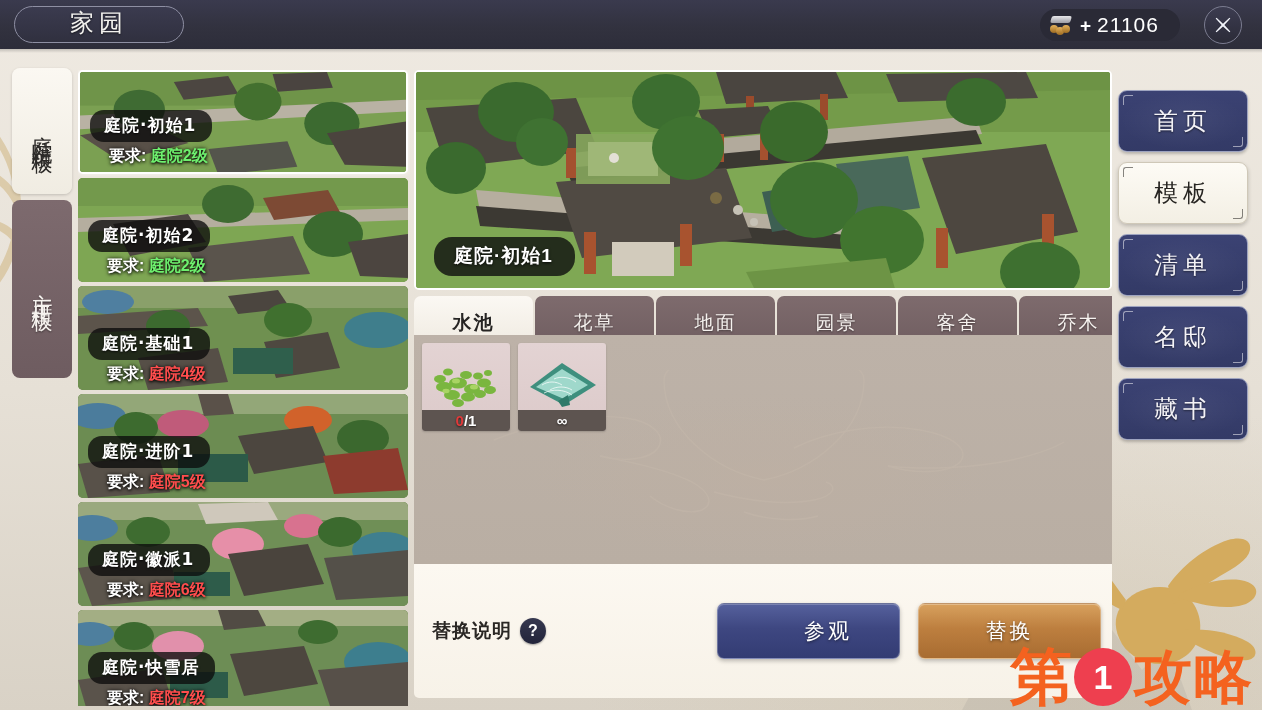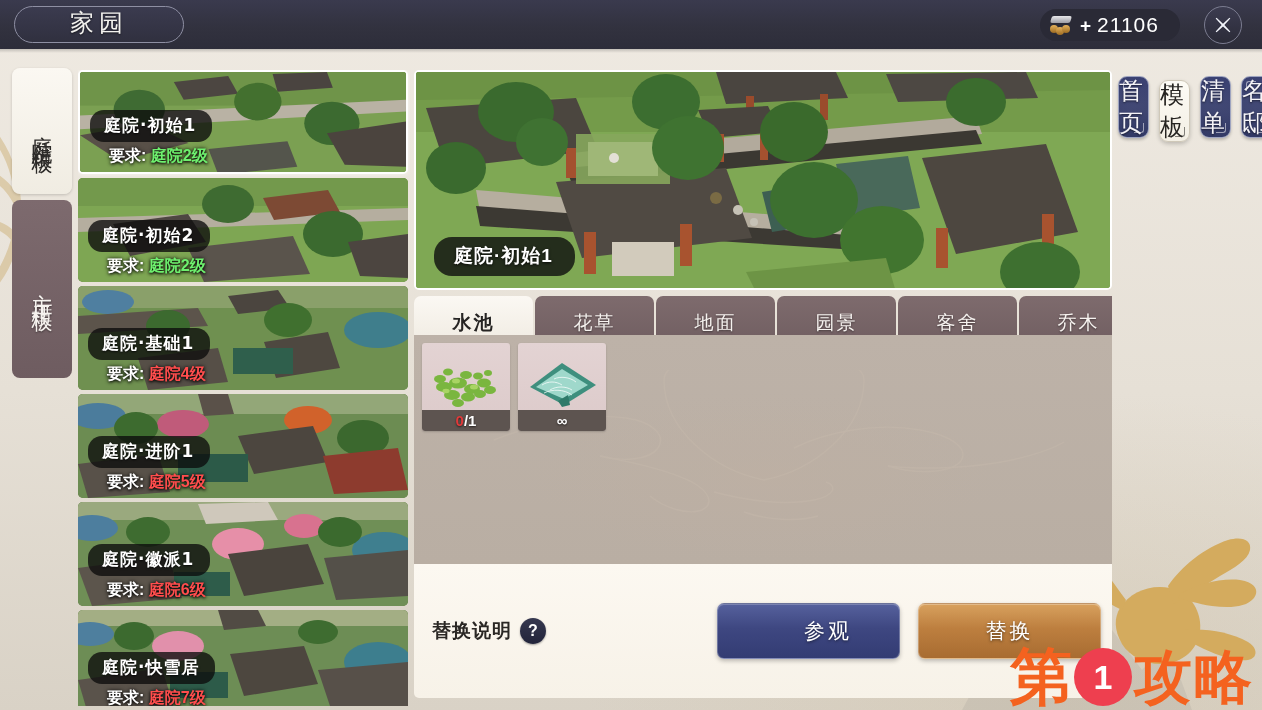--- a/index.html
+++ b/index.html
@@ -279,25 +279,24 @@
     padding-left: 39px;
   }
   #btn-replace {
     left: 504px;
     background: linear-gradient(180deg,#d8a15e 0%, #bd7f3f 45%, #a86c31 100%);
     box-shadow: inset 0 1px 0 rgba(255,255,255,0.28), 0 2px 4px rgba(0,0,0,0.25);
   }
 
   
   #right-nav {
-    position: absolute; right: 14px; top: 72px;
+    position: absolute; right: 14px; top: 90px;
     width: 130px;
-    display: flex; flex-direction: row; gap: 10px;
+    display: flex; flex-direction: column; gap: 10px;
     z-index: 25;
-    align-items: center;
   }
   .rnav {
     position: relative;
     width: 130px; height: 62px;
     border-radius: 9px;
     display: flex; align-items: center; justify-content: center;
     font-size: 24px; letter-spacing: 5px;
     font-family: "DejaVu Serif", "Liberation Serif", serif;
     cursor: pointer;
   }
@@ -308,21 +307,20 @@
     color: #f4f3f7;
     border: 1.5px solid #9ea4c0;
     box-shadow: 0 2px 3px rgba(0,0,0,0.22);
     text-shadow: 0 1px 2px rgba(0,0,0,0.55);
   }
   .rnav.active {
     background: linear-gradient(180deg,#fdfbf5,#f3efe4);
     color: #262421;
     border: 1.5px solid #cfc8b8;
     box-shadow: 0 2px 4px rgba(0,0,0,0.20);
-    margin-top: 8px;
   }
   
   .rnav:before, .rnav:after {
     content: ""; position: absolute; width: 9px; height: 9px;
     border: 1.5px solid currentColor; opacity: 0.55;
   }
   .rnav:before { left: 4px; top: 4px;  border-right: none; border-bottom: none; border-radius: 3px 0 0 0; }
   .rnav:after  { right: 4px; bottom: 4px; border-left: none; border-top: none; border-radius: 0 0 3px 0; }
 
   

